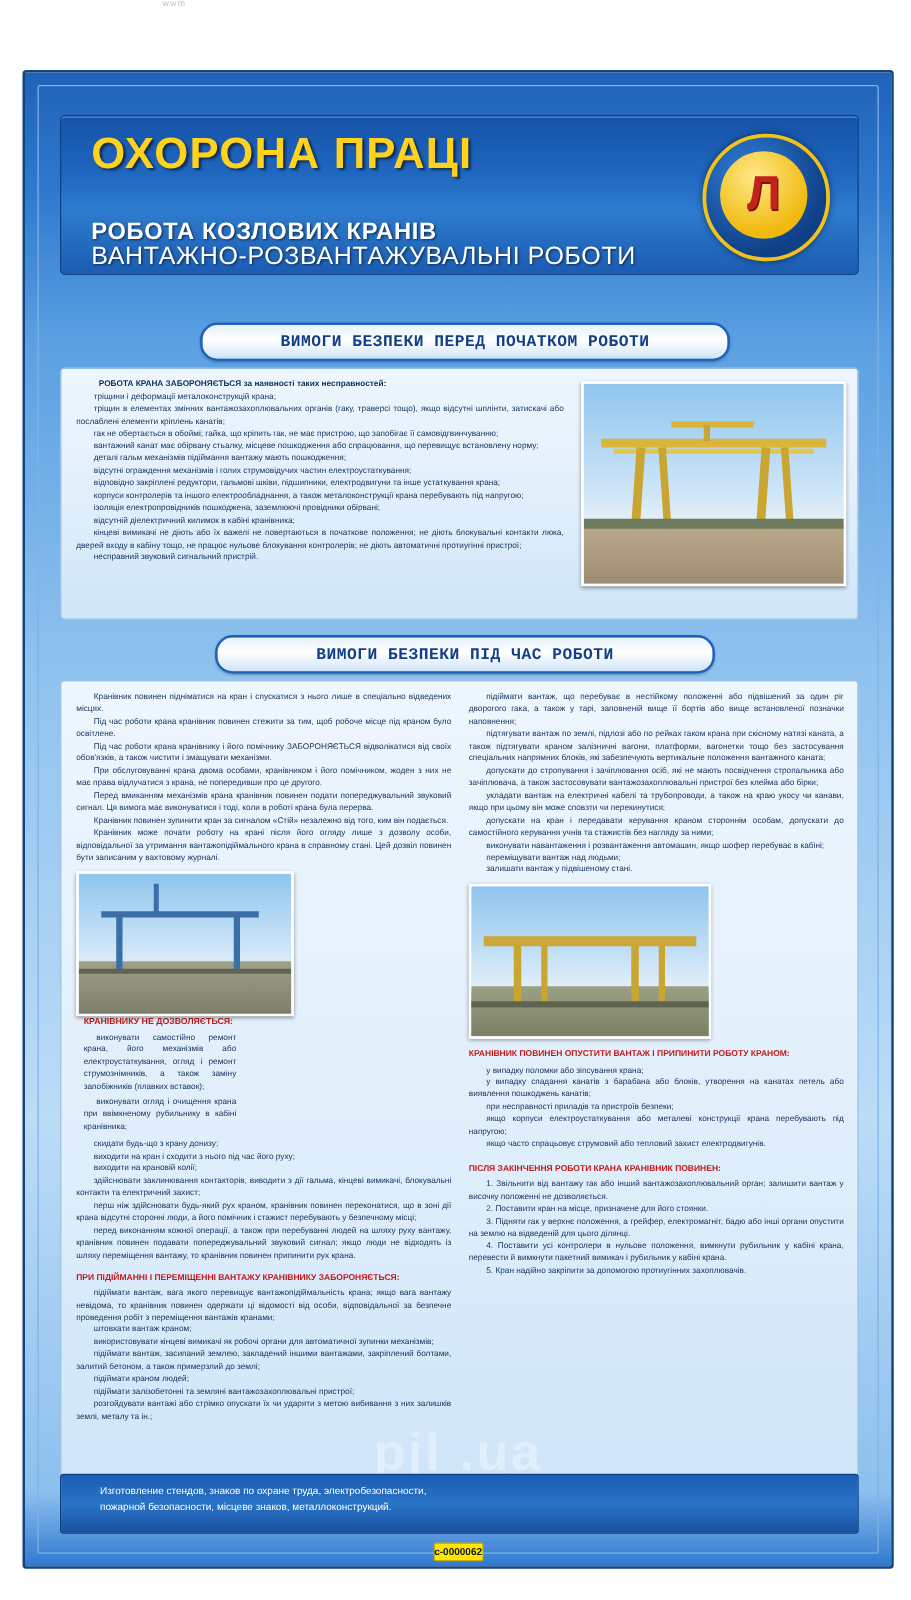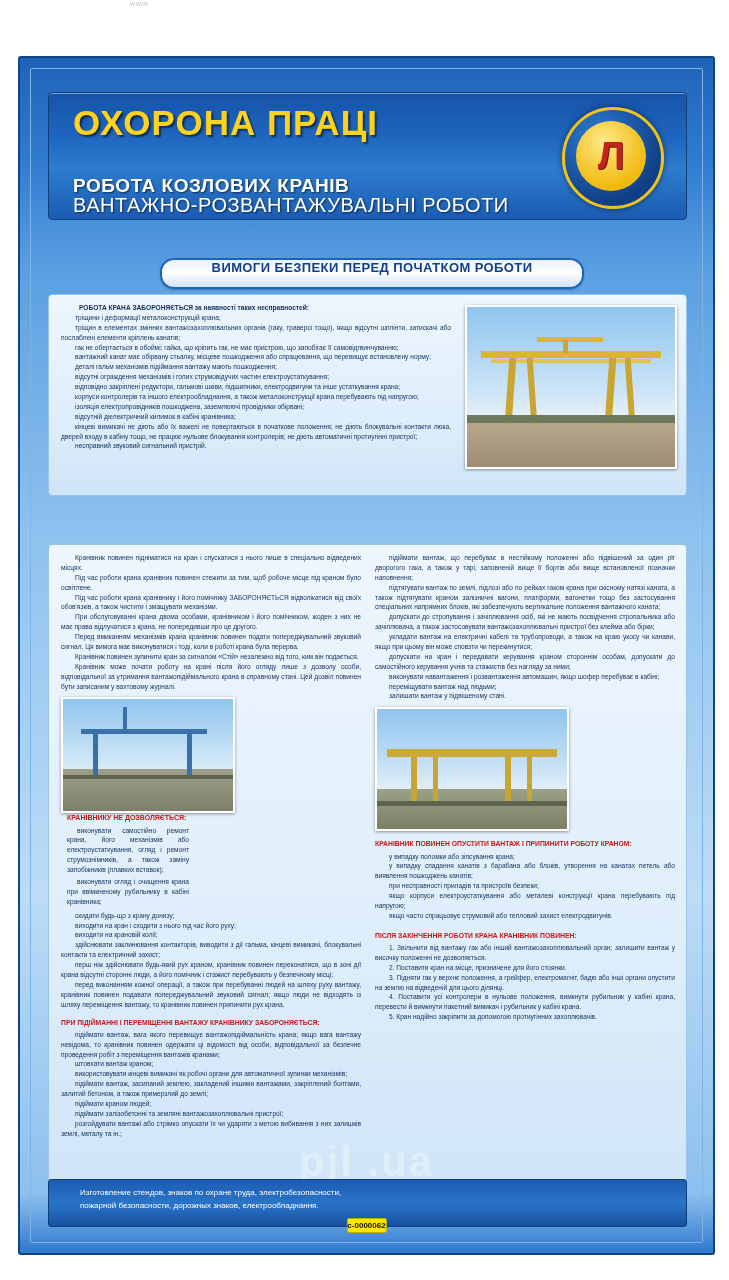--- a/index.html
+++ b/index.html
@@ -22,42 +22,42 @@
      letter-spacing:.5px;text-shadow:1px 1px 2px rgba(0,0,0,.6);}
   .logo{position:absolute;right:22px;top:14px;width:96px;height:96px;border-radius:50%;
      background:radial-gradient(circle at 35% 30%,#2f7fd8,#0f3f86 70%);border:3px solid #f2c21a;
      box-shadow:0 0 6px rgba(0,0,0,.5);}
   .logo-in{position:absolute;left:11px;top:11px;width:70px;height:70px;border-radius:50%;
      background:radial-gradient(circle at 40% 30%,#ffe98a,#f0b90d 70%);}
   .logo-mark{position:absolute;left:50%;top:50%;transform:translate(-50%,-50%);font-size:38px;
      font-weight:bold;color:#c2241c;text-shadow:1px 1px 0 #7c1410;}
   
   .band{position:absolute;height:27px;background:linear-gradient(180deg,#e8f2fc,#ffffff 45%,#cfe3f7);
-     border:2px solid #1f63b8;border-radius:14px;display:flex;justify-content:center;
-     box-shadow:0 1px 2px rgba(0,0,0,.25);}
+     border:2px solid #1f63b8;border-radius:14px;display:flex;align-items:center;justify-content:center;
+     box-shadow:0 1px 2px rgba(0,0,0,.25);font-family:Liberation Mono, monospace;}
   .band span{font-size:13px;font-weight:bold;color:#123f87;letter-spacing:.4px;}
   
   .panel{position:absolute;background:linear-gradient(180deg,#eef6fe,#dfeefb 60%,#cfe5f8);
      border:1px solid #9cc4e8;border-radius:4px;}
   .txt{font-size:6.6px;line-height:1.5;color:#12305c;text-align:justify;}
   .txt b{color:#0f2d58;}
   .red{color:#c21a1a;}
   .redb{color:#c21a1a;font-weight:bold;}
   .li{display:block;text-indent:14px;}
   .ph{position:absolute;border:2px solid #ffffff;box-shadow:0 1px 3px rgba(0,0,0,.4);overflow:hidden;}
   .sky{background:linear-gradient(180deg,#8fc5ee,#cfe6f7 55%,#e8f1f7 70%,#b9a88c 71%,#9d8c72 100%);}
   .crane-beam{position:absolute;background:#d9b53a;}
   .crane-leg{position:absolute;background:#c9a531;}
   .ground{position:absolute;left:0;right:0;bottom:0;background:linear-gradient(180deg,#a79madd,#8d8064);}
   .col{position:absolute;}
   .footer{position:absolute;left:28px;bottom:26px;width:637px;height:46px;
      background:linear-gradient(180deg,#1b5cb2,#2a74c8 50%,#17509f);border:1px solid #0e3f80;border-radius:3px;}
   .f-left{position:absolute;left:14px;top:7px;font-size:8px;color:#ffffff;line-height:1.6;margin-left:17px;}
   .f-right{position:absolute;right:14px;top:9px;font-size:8px;color:#ffffff;text-align:right;line-height:1.7;font-weight:bold;}
-  .code{position:absolute;left:50%;bottom:20px;transform:translateX(-50%);background:#ffe600;color:#111;
+  .code{position:absolute;left:50%;bottom:4px;transform:translateX(-50%);background:#ffe600;color:#111;
      font-size:8px;font-weight:bold;padding:2px 0;border-radius:2px;border:1px solid #caa600;}
   .wm{position:absolute;left:0;right:0;top:1080px;text-align:center;font-size:42px;font-weight:bold;
      color:rgba(255,255,255,.35);letter-spacing:2px;pointer-events:none;}
   .wm2{position:absolute;left:0;right:0;top:1125px;text-align:center;font-size:11px;
      color:rgba(255,255,255,.45);letter-spacing:6px;pointer-events:none;}
 </style>
 </head>
 <body>
 
 <div class="page">
@@ -110,20 +110,23 @@
         <div class="crane-leg" style="left:40px;top:51px;width:7px;height:66px;transform:rotate(4deg);"></div>
         <div class="crane-leg" style="left:62px;top:51px;width:6px;height:66px;transform:rotate(-4deg);"></div>
         <div class="crane-leg" style="left:140px;top:51px;width:7px;height:66px;transform:rotate(4deg);"></div>
         <div class="crane-leg" style="left:160px;top:51px;width:6px;height:66px;transform:rotate(-4deg);"></div>
         <div class="crane-beam" style="left:70px;top:30px;width:66px;height:5px;"></div>
         <div class="crane-leg" style="left:96px;top:33px;width:5px;height:13px;"></div>
         <div style="position:absolute;left:0;top:108px;width:100%;height:8px;background:#6d7a5e;"></div>
       </div>
     </div>
 
+    <div class="band" style="left:152px;top:450px;width:396px;">
+      <span>ВИМОГИ БЕЗПЕКИ ПІД ЧАС РОБОТИ</span>
+    </div>
 
     <div class="panel" style="left:28px;top:486px;width:637px;height:646px;">
 
       <div class="col" style="left:12px;top:8px;width:300px;">
         <div class="txt" id="during-left-paras">
             <div class="li">Кранівник повинен підніматися на кран і спускатися з нього лише в спеціально відведених місцях.</div>
             <div class="li">Під час роботи крана кранівник повинен стежити за тим, щоб робоче місце під краном було освітлене.</div>
             <div class="li">Під час роботи крана кранівнику і його помічнику ЗАБОРОНЯЄТЬСЯ відволікатися від своїх обов'язків, а також чистити і змащувати механізми.</div>
             <div class="li">При обслуговуванні крана двома особами, кранівником і його помічником, жоден з них не має права відлучатися з крана, не попередивши про це другого.</div>
             <div class="li">Перед вмиканням механізмів крана кранівник повинен подати попереджувальний звуковий сигнал. Ця вимога має виконуватися і тоді, коли в роботі крана була перерва.</div>
@@ -209,18 +212,18 @@
           </div>
       </div>
     </div>
 
     <div class="wm">pjl .ua</div>
     <div class="wm2">ПРОМЕТ</div>
 
     <div class="footer">
       <div class="f-left">
         <div>Изготовление стендов, знаков по охране труда, электробезопасности,</div>
-        <div>пожарной безопасности, дорожных знаков, електрообладнання.</div>
+        <div>пожарной безопасности, місцеве знаков, металлоконструкций.</div>
       </div>
     </div>
     <div class="code">c-0000062</div>
   </div>
 </div>
 
 </body></html>

